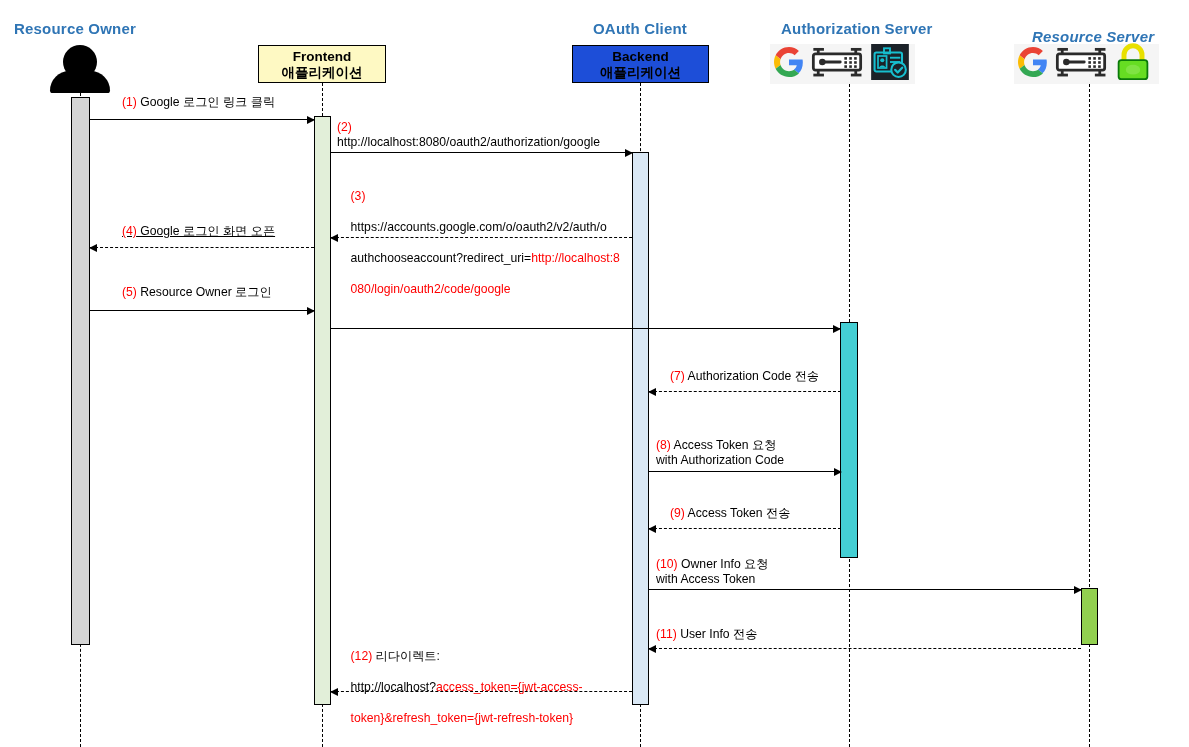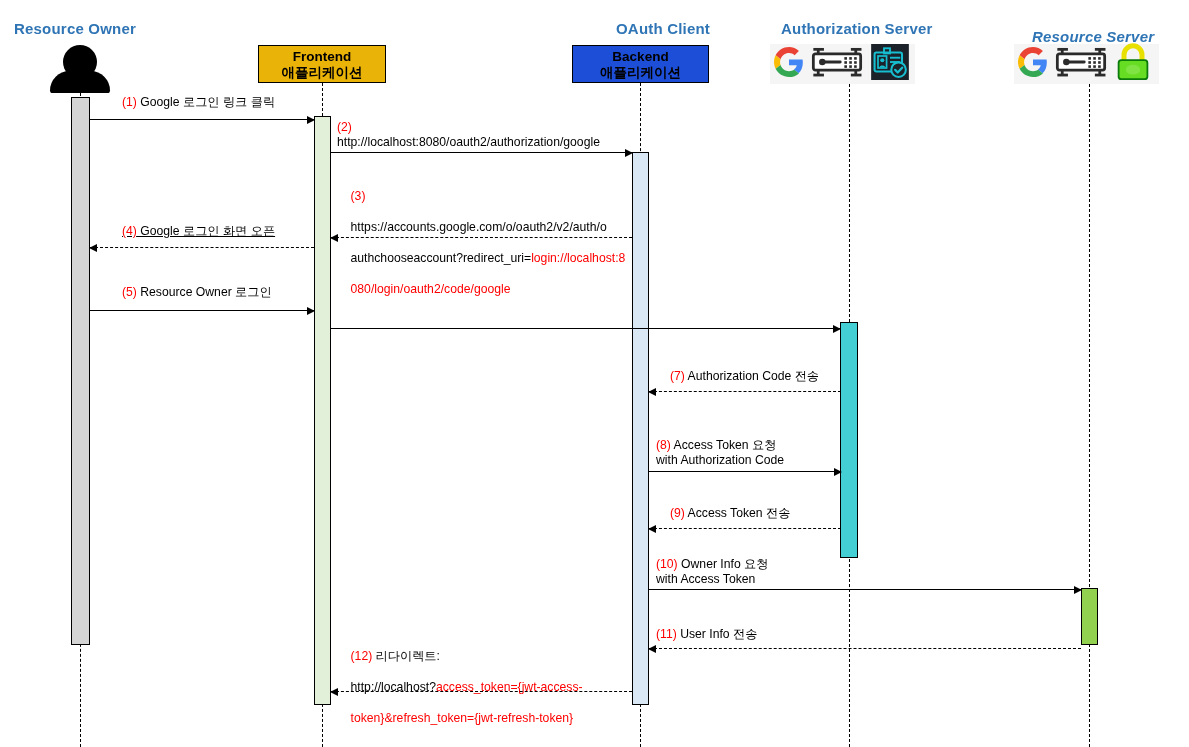--- a/index.html
+++ b/index.html
@@ -14,21 +14,21 @@
   .role-title{
     position:absolute;font-size:15px;font-weight:bold;color:#2f75b5;
     white-space:nowrap;letter-spacing:.2px;
   }
   .hdr-box{
     position:absolute;box-sizing:border-box;border:1.4px solid #000;
     text-align:center;line-height:1.18;font-size:13.5px;font-weight:bold;
     padding-top:3px;
   }
   .hdr-box .l2{font-weight:bold;}
-  .hdr-green{background:#eab308;}
+  .hdr-green{background:#fef9c3;}
   .hdr-blue{background:#1d4ed8;}
 
   
   .lifeline{
     position:absolute;width:0;border-left:1.6px dashed #000;
   }
   
   .act{
     position:absolute;box-sizing:border-box;border:1.3px solid #000;
   }
@@ -87,21 +87,21 @@
   <div class="lifeline" style="left:80px;top:93px;height:654px;"></div>
   <div class="act act-gray" style="left:71px;top:97px;width:19px;height:548px;"></div>
 
   <div class="hdr-box hdr-green" style="left:258px;top:45px;width:128px;height:38px;">
     <div>Frontend</div>
     <div class="l2">애플리케이션</div>
   </div>
   <div class="lifeline" style="left:322px;top:83px;height:664px;"></div>
   <div class="act act-green" style="left:314px;top:116px;width:17px;height:589px;"></div>
 
-  <div class="role-title" style="left:616px;top:20px;">OAuth Client</div>
+  <div class="role-title" style="left:593px;top:20px;">OAuth Client</div>
   <div class="hdr-box hdr-blue" style="left:572px;top:45px;width:137px;height:38px;">
     <div>Backend</div>
     <div class="l2">애플리케이션</div>
   </div>
   <div class="lifeline" style="left:640px;top:83px;height:664px;"></div>
   <div class="act act-blue" style="left:632px;top:152px;width:17px;height:553px;"></div>
 
   <div class="role-title" style="left:781px;top:20px;">Authorization Server</div>
   <div class="iconrow srv-bg" style="left:770px;top:44px;width:145px;height:40px;">
 
@@ -221,21 +221,21 @@
     <span class="num">(2)</span><br>
     <span>http://localhost:8080/oauth2/authorization/google</span>
   </div>
   <div class="msg solid" style="left:331px;top:152px;width:301px;">
     <span class="arrowR"></span>
   </div>
 
   <div class="lbl" style="left:337px;top:174px;width:292px;">
     <span class="num">(3)</span><br>
     <span>https://accounts.google.com/o/oauth2/v2/auth/o</span><br>
-    <span>authchooseaccount?redirect_uri=</span><span class="red">login://localhost:8</span><br>
+    <span>authchooseaccount?redirect_uri=</span><span class="red">http://localhost:8</span><br>
     <span class="red">080/login/oauth2/code/google</span>
   </div>
   <div class="msg dashed" style="left:331px;top:237px;width:301px;">
     <span class="arrowL"></span>
   </div>
 
   <div class="lbl nowrap" style="left:122px;top:224px;text-decoration:underline;">
     <span class="num">(4)</span><span> Google 로그인 화면 오픈</span>
   </div>
   <div class="msg dashed" style="left:90px;top:247px;width:224px;">

